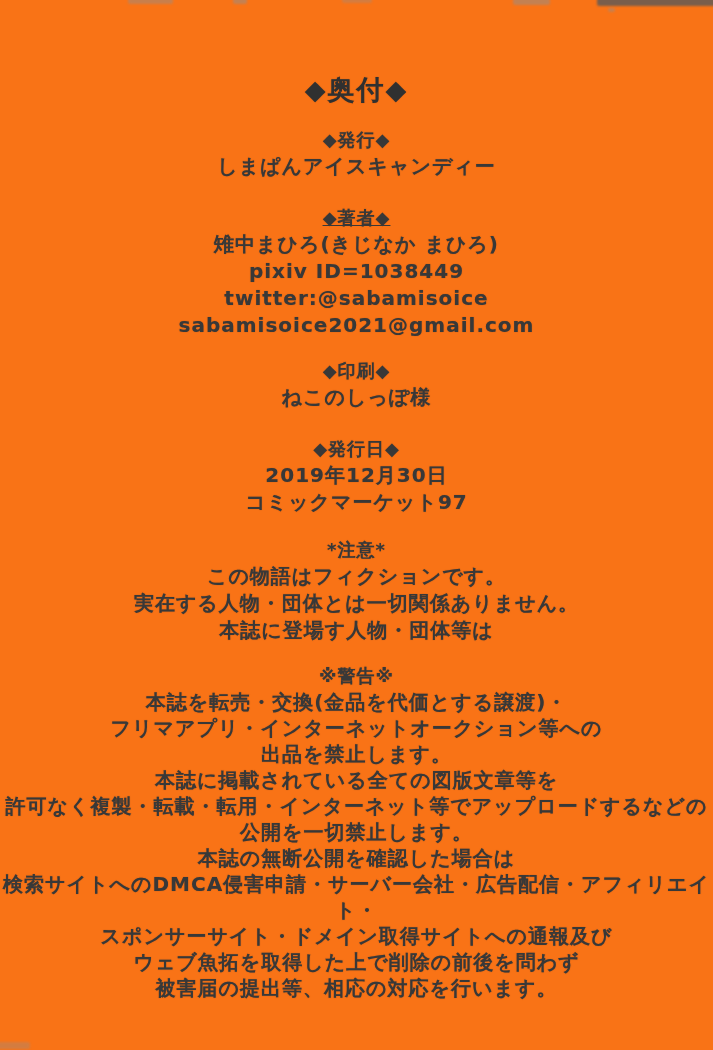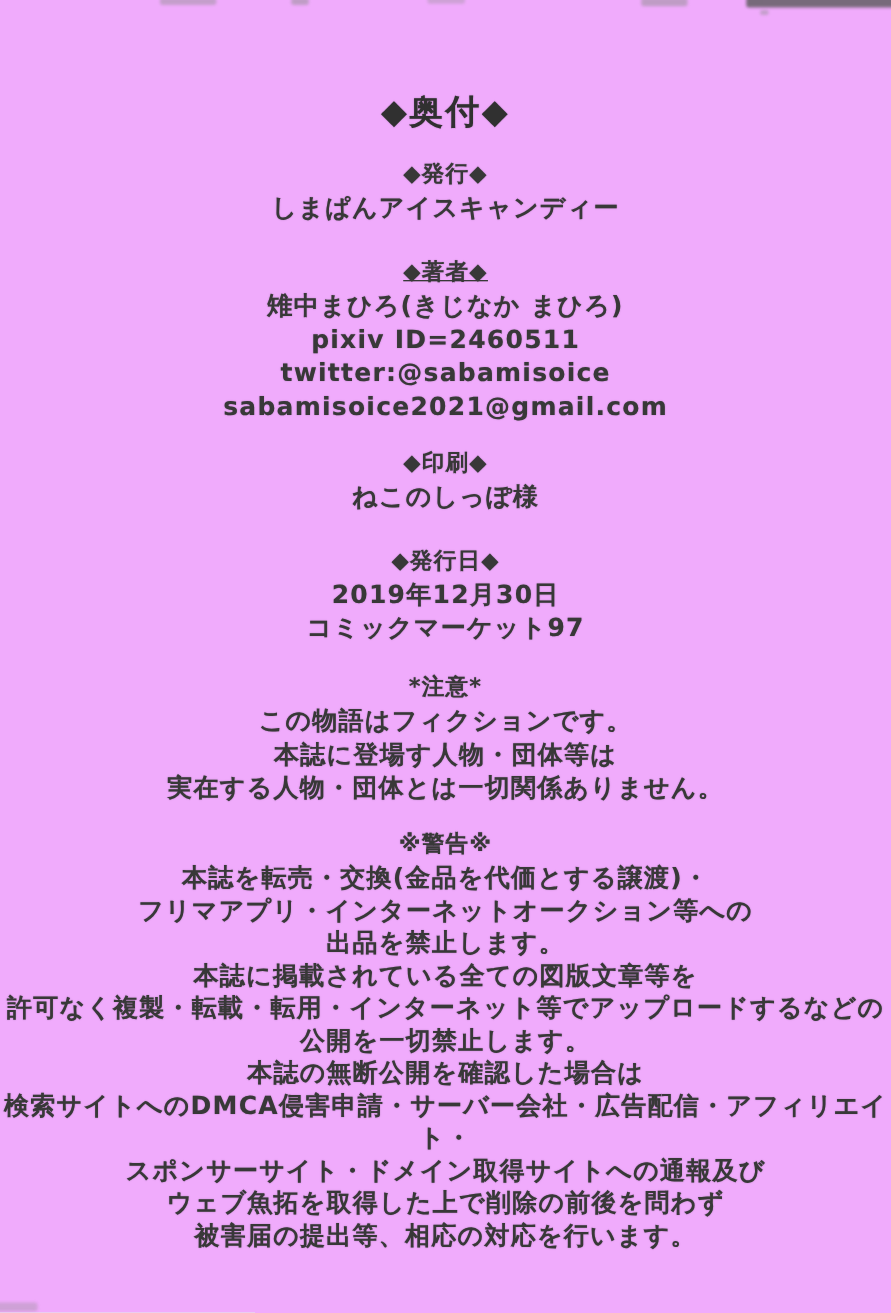--- a/index.html
+++ b/index.html
@@ -5,21 +5,21 @@
   html, body {
     margin: 0;
     padding: 0;
     background: #e8e8e8;
   }
   .page {
     position: relative;
     width: 713px;
     height: 1050px;
     margin: 0 auto;
-    background: #f0abfc;
+    background: #f97316;
     overflow: hidden;
     font-family: "DejaVu Sans", sans-serif;
     color: #383838;
     text-align: center;
     font-weight: 700;
   }
   .page * { box-sizing: border-box; }
 
   
   .artifact {
@@ -83,41 +83,41 @@
   <h1 class="title">◆奥付◆</h1>
 
   <section class="publisher">
     <h2 class="sec-heading mt-publisher">◆発行◆</h2>
     <p class="sec-line">しまぱんアイスキャンディー</p>
   </section>
 
   <section class="author">
     <h2 class="sec-heading mt-author">◆著者◆</h2>
     <p class="sec-line">雉中まひろ(きじなか まひろ)</p>
-    <p class="sec-line">pixiv ID=2460511</p>
+    <p class="sec-line">pixiv ID=1038449</p>
     <p class="sec-line">twitter:@sabamisoice</p>
     <p class="sec-line">sabamisoice2021@gmail.com</p>
   </section>
 
   <section class="print">
     <h2 class="sec-heading mt-print">◆印刷◆</h2>
     <p class="sec-line">ねこのしっぽ様</p>
   </section>
 
   <section class="pub-date">
     <h2 class="sec-heading mt-date">◆発行日◆</h2>
     <p class="sec-line">2019年12月30日</p>
     <p class="sec-line">コミックマーケット97</p>
   </section>
 
   <section class="notice">
     <h2 class="sec-heading mt-notice">*注意*</h2>
     <p class="sec-line">この物語はフィクションです。</p>
+    <p class="sec-line">実在する人物・団体とは一切関係ありません。</p>
     <p class="sec-line">本誌に登場す人物・団体等は</p>
-    <p class="sec-line">実在する人物・団体とは一切関係ありません。</p>
   </section>
 
   <section class="warning">
     <h2 class="sec-heading mt-warning">※警告※</h2>
     <p class="sec-line">本誌を転売・交換(金品を代価とする譲渡)・</p>
     <p class="sec-line">フリマアプリ・インターネットオークション等への</p>
     <p class="sec-line">出品を禁止します。</p>
     <p class="sec-line">本誌に掲載されている全ての図版文章等を</p>
     <p class="sec-line">許可なく複製・転載・転用・インターネット等でアップロードするなどの</p>
     <p class="sec-line">公開を一切禁止します。</p>

